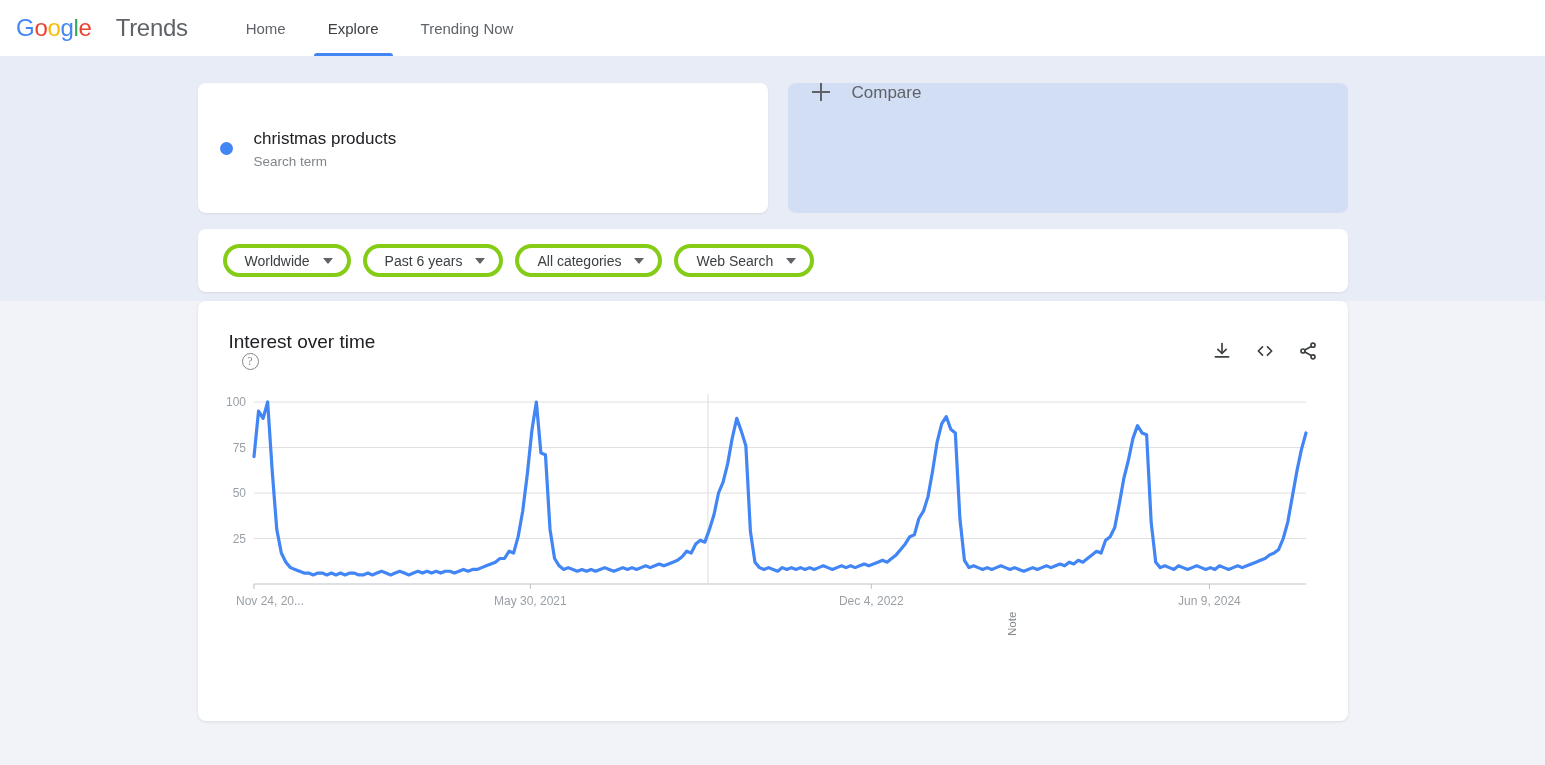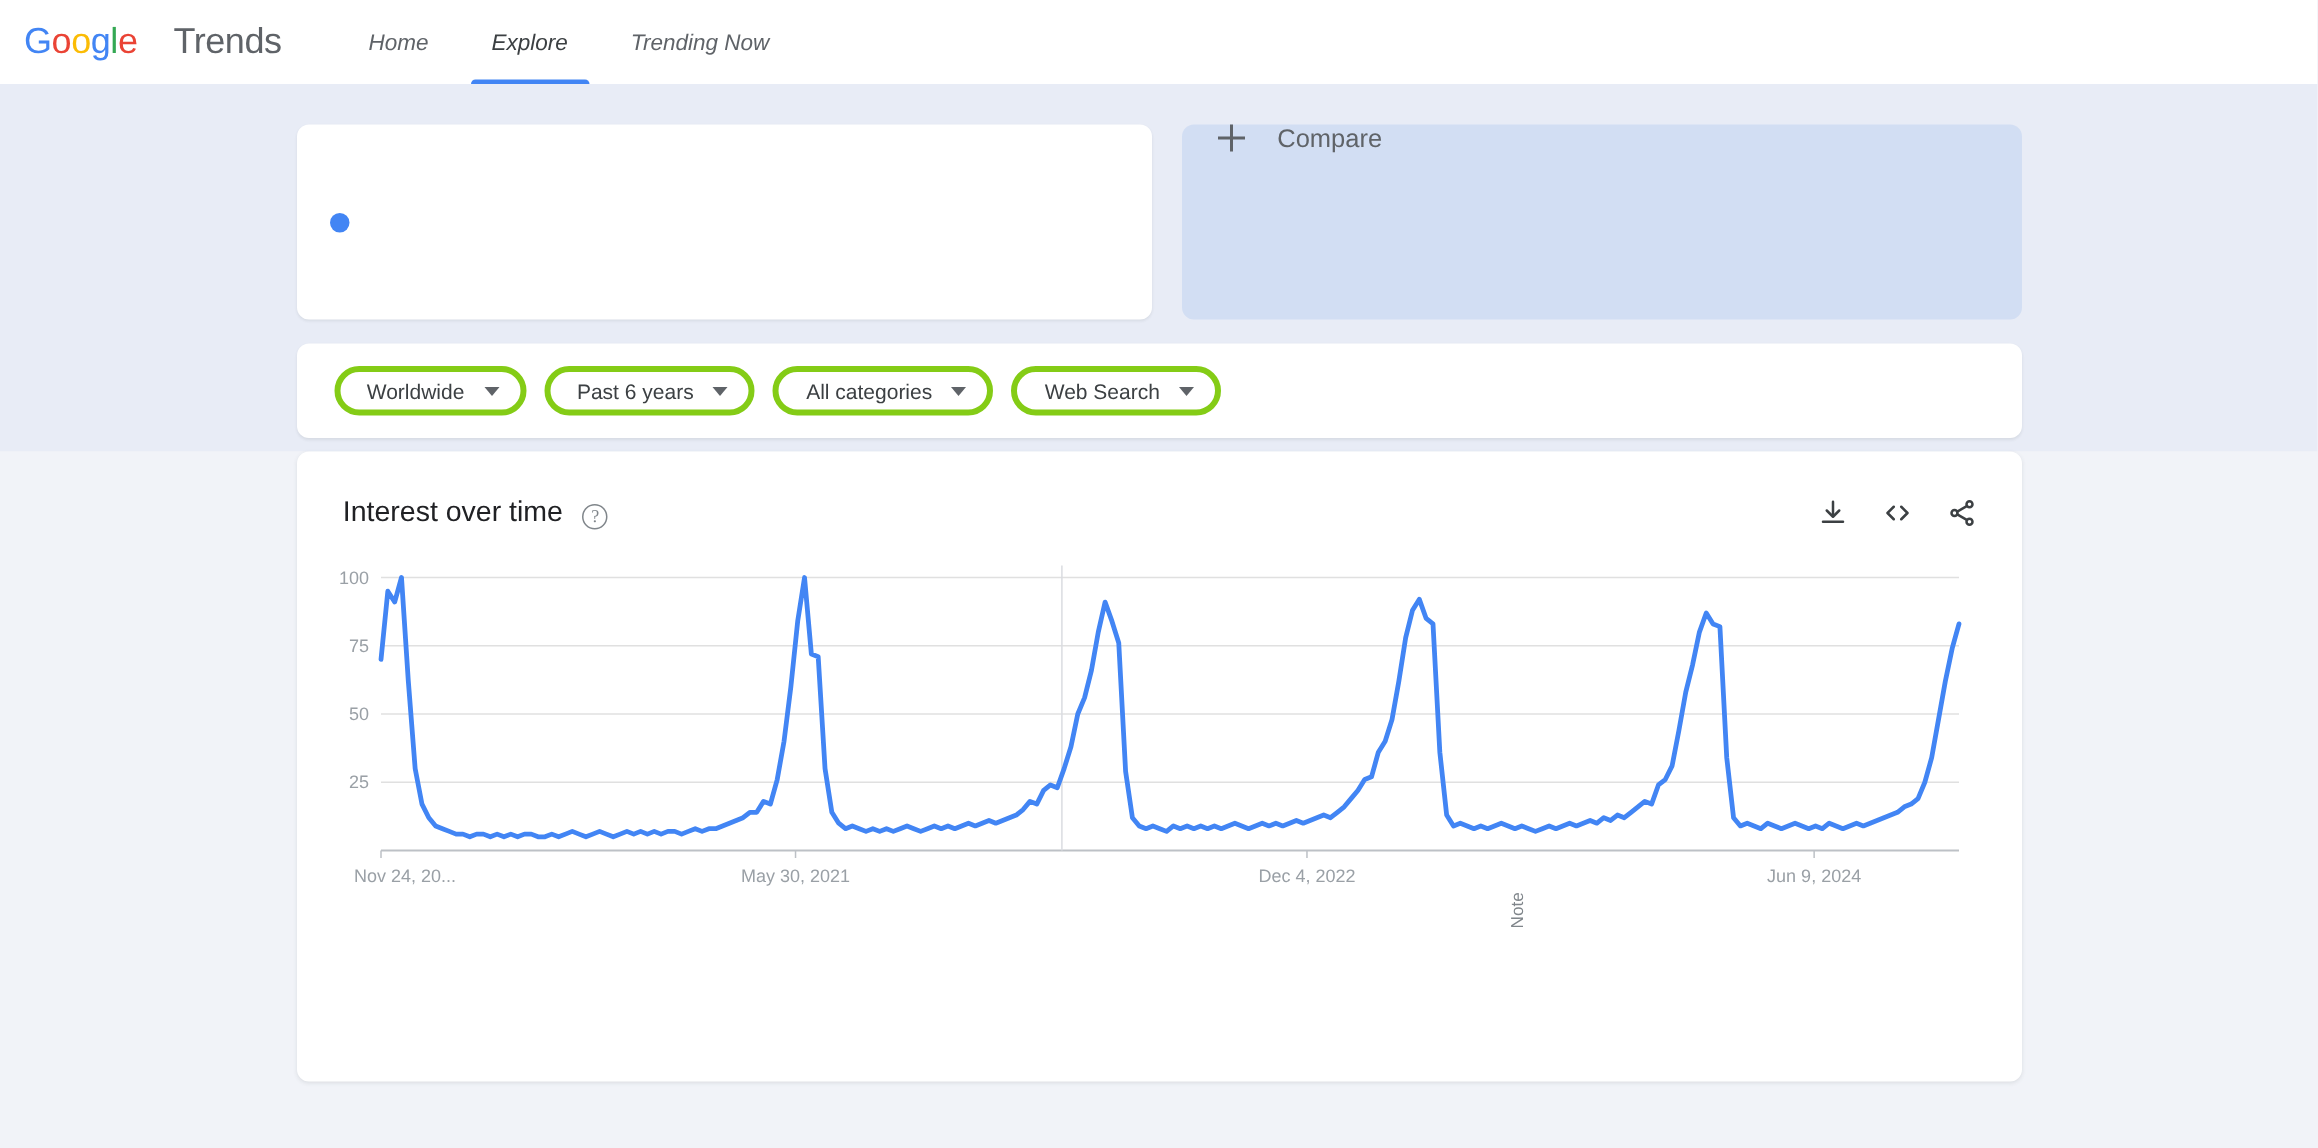--- a/index.html
+++ b/index.html
@@ -27,21 +27,21 @@
     font-size: 24px;
     letter-spacing: -0.3px;
     margin-right: 44px;
     white-space: nowrap;
   }
   .brand .g1 { color:#4285F4; } .brand .o1 { color:#EA4335; }
   .brand .o2 { color:#FBBC05; } .brand .g2 { color:#4285F4; }
   .brand .l1 { color:#34A853; } .brand .e1 { color:#EA4335; }
   .brand .trends { color:#5f6368; margin-left:24px; font-size:24px; }
 
-  .navlinks { display:flex; align-items:flex-end; height:56px;font-style:italic; }
+  .navlinks { display:flex; align-items:flex-end; height:56px; }
   .navlink {
     display:flex; align-items:center;
     padding: 0 14px;
     font-size: 15px;
     color: #5f6368;
     height: 56px;
     position: relative;
     cursor: pointer;
     white-space: nowrap;
   }
@@ -154,21 +154,21 @@
     border-radius: 8px;
     height: 420px;
     position: relative;
     top: 0px;
     box-shadow: 0 1px 3px rgba(60,64,67,.12);
   }
   .chart-head {
     display:flex; align-items:center; justify-content:space-between;
     padding: 30px 30px 0 31px;
   }
-  .chart-title-wrap { display:flex; align-items:flex-end; }
+  .chart-title-wrap { display:flex; align-items:flex-start;flex-direction:column; }
   .chart-title { font-size: 19px; color:#202124; }
   .help-icon {
     width:17px;height:17px;border-radius:50%;
     border:1.6px solid #80868b;
     color:#80868b;
     font-size:12px; line-height:14px; text-align:center;
     margin-left: 13px;
     cursor:pointer;
     font-family:"Liberation Serif", serif;
   }
@@ -206,20 +206,24 @@
     <div class="navlink active">Explore</div>
     <div class="navlink">Trending Now</div>
   </div>
 </div>
 
 <div class="band-top">
 
   <div class="row-query">
     <div class="card-term">
       <div class="dot"></div>
+      <div class="term-text">
+        <div class="term-title">christmas products</div>
+        <div class="term-sub">Search term</div>
+      </div>
     </div>
     <div class="card-compare">
       <div class="plus"></div>
       <div class="compare-label">Compare</div>
     </div>
   </div>
 
   <div class="row-filters">
     <div class="chip">
       <span>Worldwide</span>

